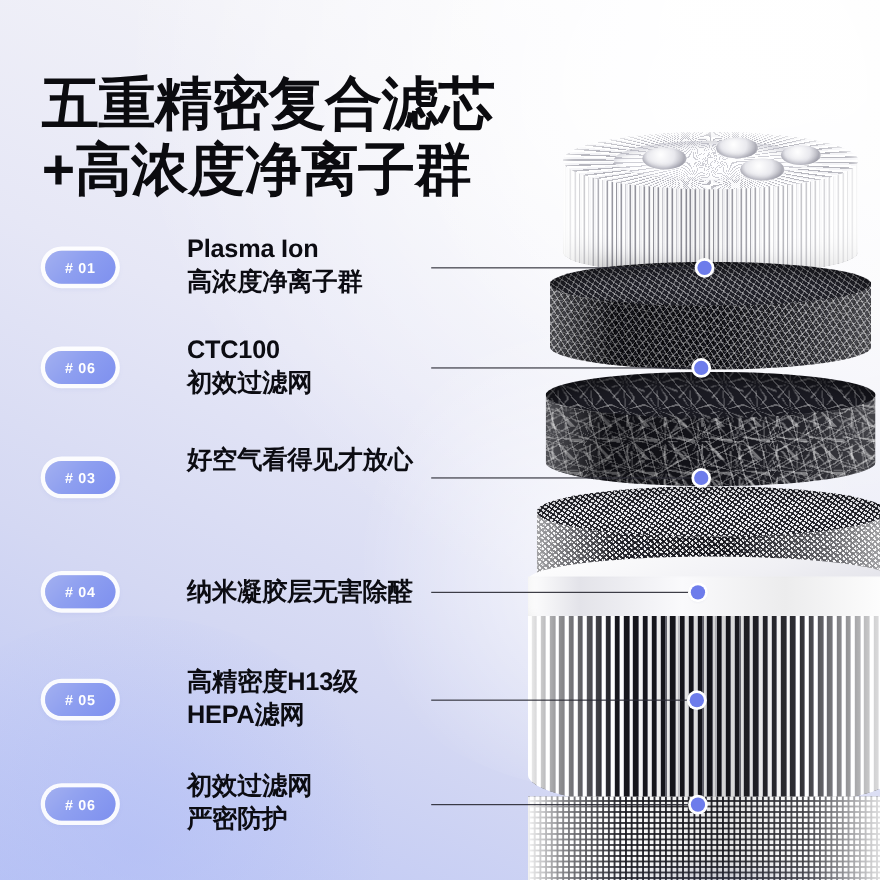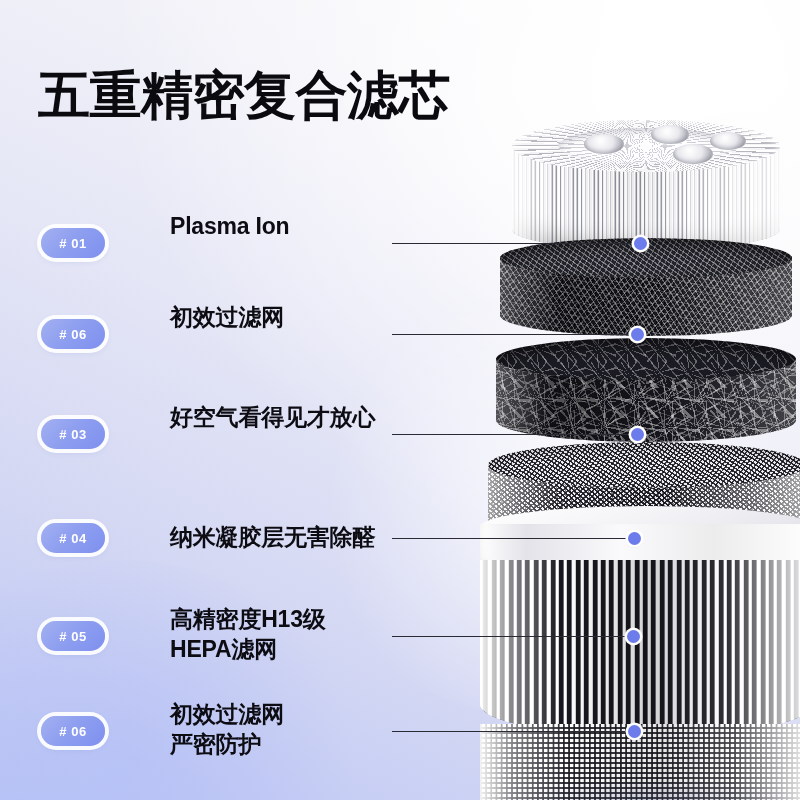--- a/index.html
+++ b/index.html
@@ -446,36 +446,39 @@
 
     <div class="layer l6">
       <div class="body"></div>
     </div>
 
     <div class="stack-shadow"></div>
   </div>
 
   <h1 class="headline">
     <span class="line">五重精密复合滤芯</span>
+    <span class="line">+高浓度净离子群</span>
   </h1>
 
   <div class="features">
 
     <div class="feature" style="top:243px;">
       <div class="badge"># 01</div>
       <div class="label two-line">
         <span class="ln">Plasma Ion</span>
+        <span class="ln">高浓度净离子群</span>
       </div>
       <div class="leader" style="left:392px;width:248px;"></div>
       <div class="dot" style="left:634px;"></div>
     </div>
 
     <div class="feature" style="top:334px;">
       <div class="badge"># 06</div>
       <div class="label two-line">
+        <span class="ln">CTC100</span>
         <span class="ln">初效过滤网</span>
       </div>
       <div class="leader" style="left:392px;width:245px;"></div>
       <div class="dot" style="left:631px;"></div>
     </div>
 
     <div class="feature" style="top:434px;">
       <div class="badge"># 03</div>
       <div class="label two-line">
         <span class="ln">好空气看得见才放心</span>

